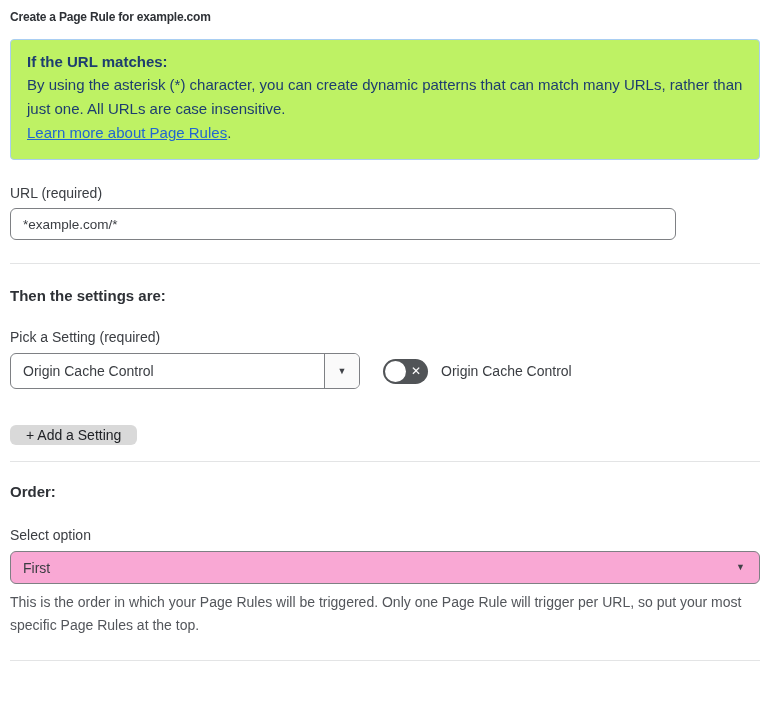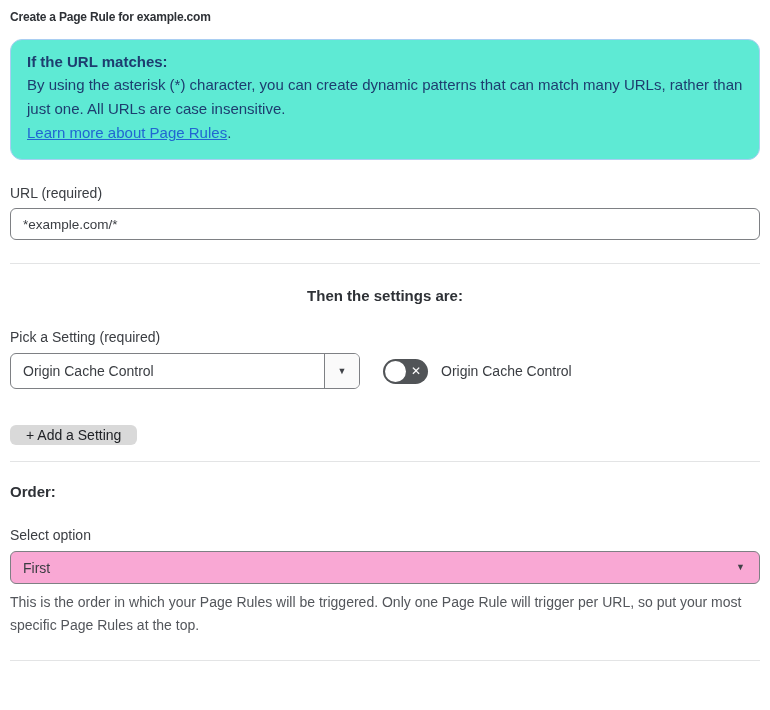--- a/index.html
+++ b/index.html
@@ -14,23 +14,23 @@
   .page-title {
     font-size: 12px;
     font-weight: 700;
     color: #2e3136;
     letter-spacing: -0.2px;
     margin-top: 2px;
   }
 
   .info-box {
     margin-top: 15px;
-    background: #5eead4;
+    background: #bef264;
     border: 1px solid #a9cef2;
-    border-radius: 12px;
+    border-radius: 4px;
     padding: 13px 16px 14px 16px;
     color: #1d3d6f;
   }
   .info-heading {
     font-weight: 700;
     font-size: 15px;
     margin-bottom: 3px;
   }
   .info-body {
     font-size: 15px;
@@ -47,21 +47,21 @@
   .info-link-suffix { color: #1d3d6f; text-decoration: none; font-size: 15px; }
 
   .field-label {
     font-size: 14px;
     color: #3a3d42;
   }
   .url-label { margin-top: 25px; }
 
   .text-input {
     margin-top: 7px;
-    width: 750px;
+    width: 666px;
     height: 32px;
     border: 1px solid #7e8084;
     border-radius: 6px;
     padding: 0 12px;
     font-family: "Liberation Sans", sans-serif;
     font-size: 13.5px;
     color: #3a3d42;
     background: #ffffff;
     outline: none;
     display: block;
@@ -79,21 +79,21 @@
   }
   .div-1 { margin-top: 23px; }
   .div-2 { margin-top: 16px; }
   .div-3 { margin-top: 23px; }
 
   .section-heading {
     font-size: 15px;
     font-weight: 700;
     color: #2e3136;
   }
-  .settings-heading { margin-top: 23px; text-align: center; }
+  .settings-heading { margin-top: 23px; }
   .order-heading { margin-top: 21px; }
 
   .picker-label { margin-top: 25px; }
 
   .setting-row {
     margin-top: 8px;
     display: flex;
     align-items: center;
   }
 

